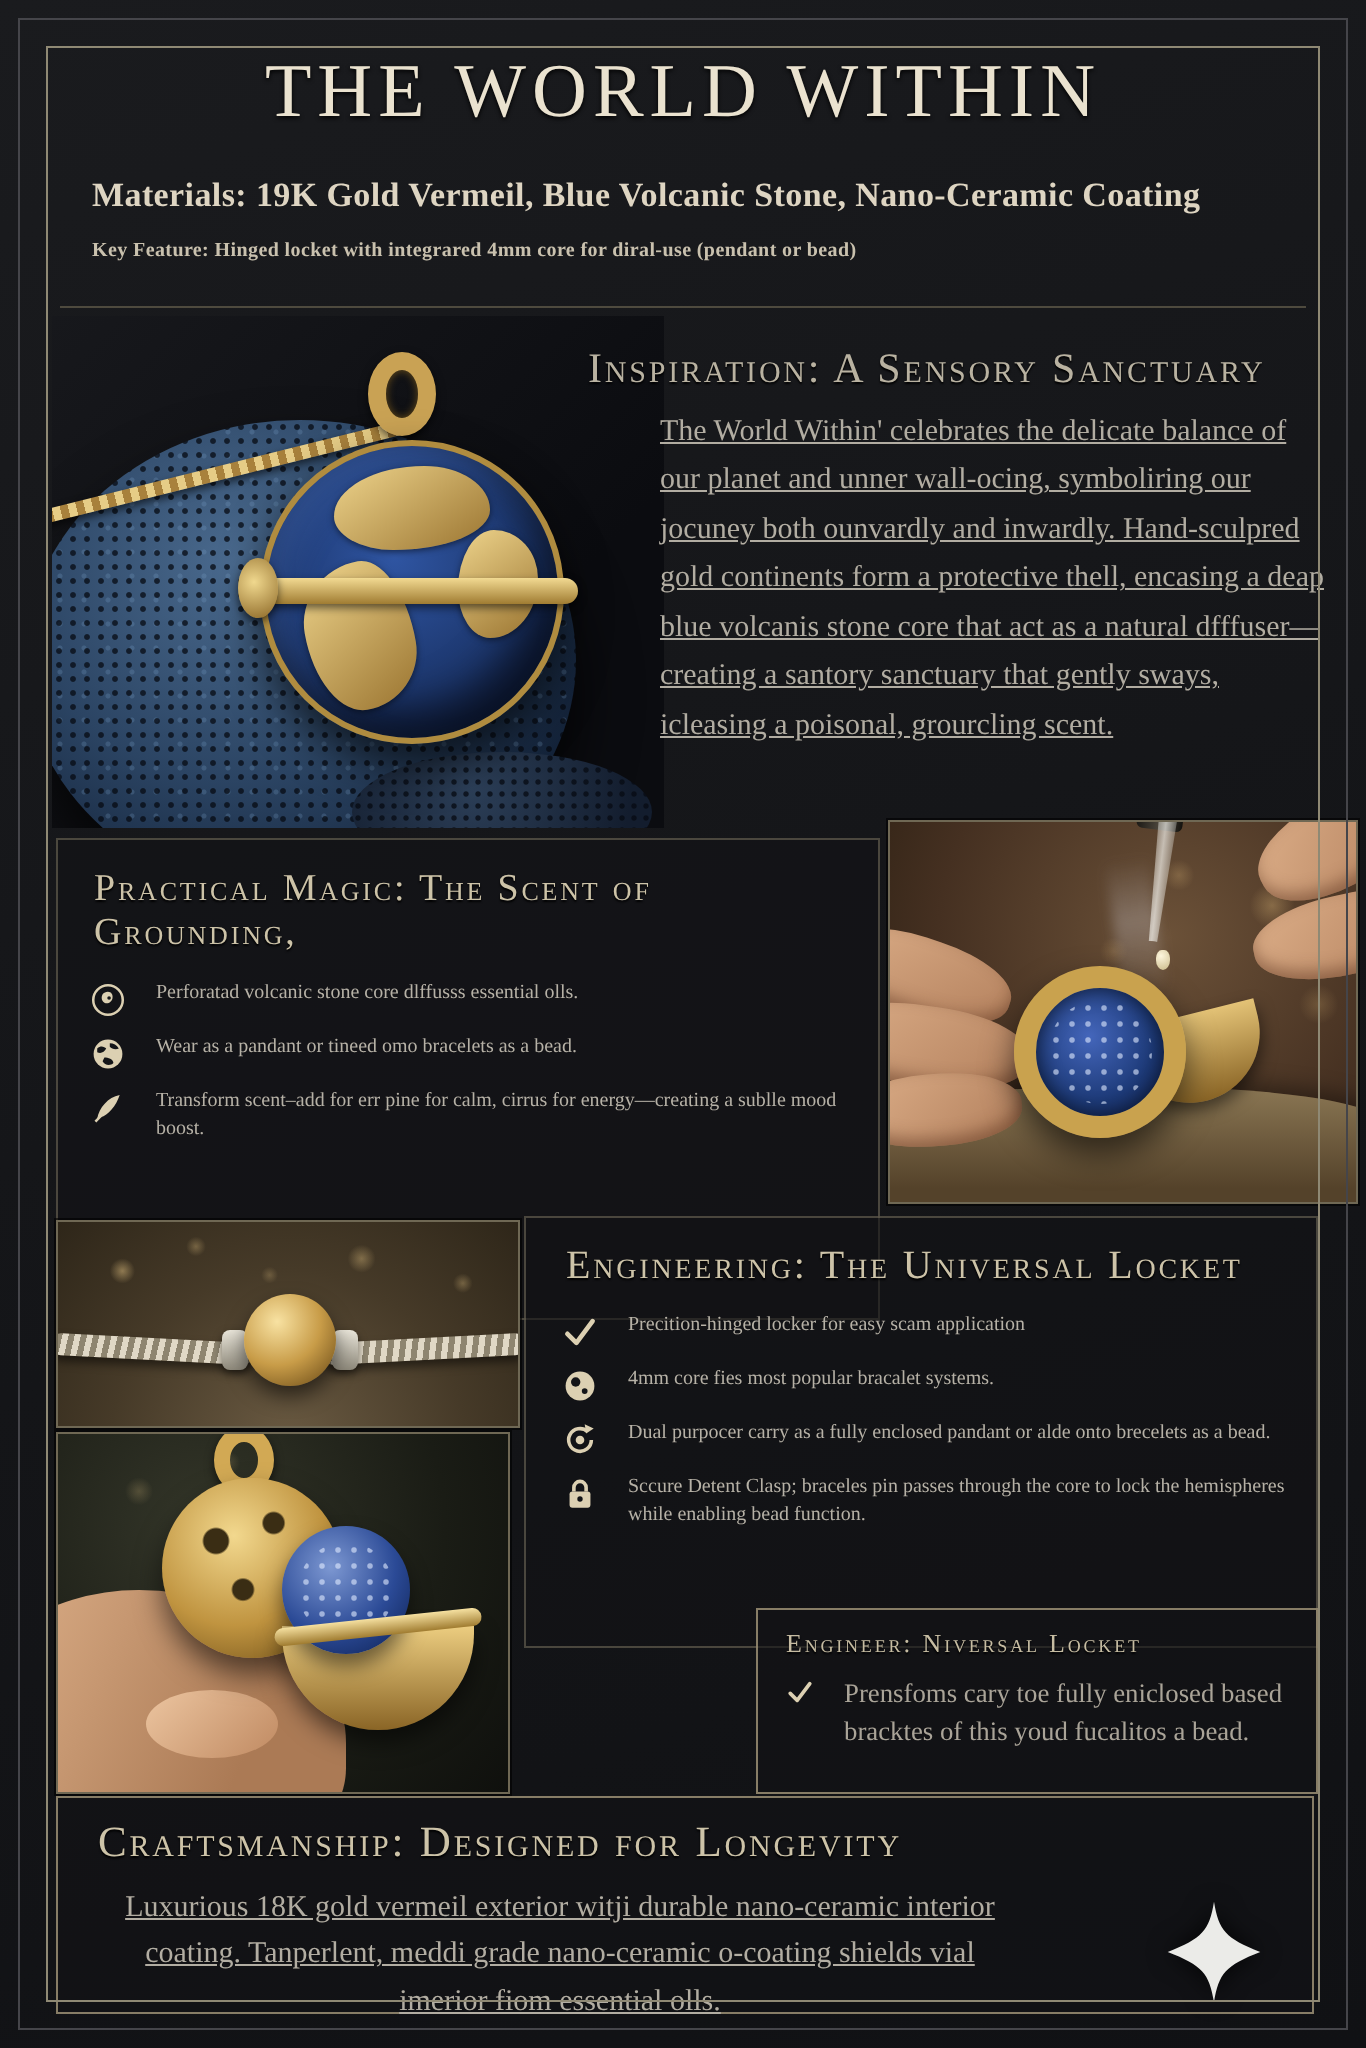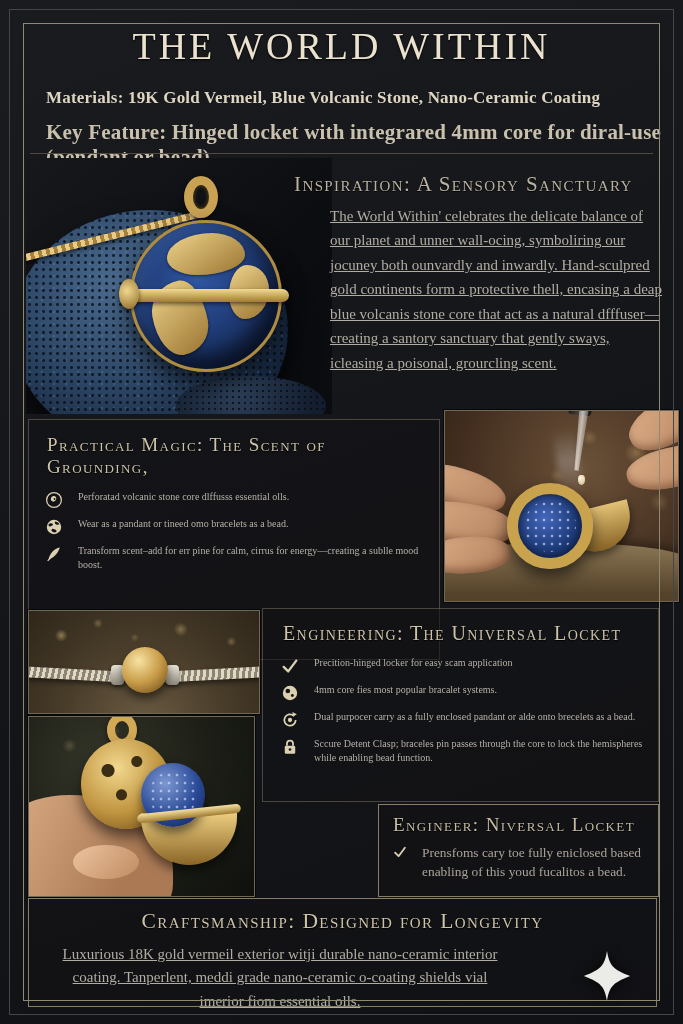--- a/index.html
+++ b/index.html
@@ -17,56 +17,56 @@
   
   .title {
     left:0; right:0; top:24px; text-align:center;
     font-size:38px; letter-spacing:3px; color:#eae2cf;
     text-shadow:0 1px 2px #000;
   }
   .materials {
     left:46px; top:88px; font-size:17px; font-weight:bold; color:#ded5c2; letter-spacing:.2px;
   }
   .keyfeature {
-    left:46px; top:120px; font-size:21px; font-weight:bold; color:#c9c1ae; letter-spacing:.2px;
+    left:46px; top:120px; font-size:10px; font-weight:bold; color:#c9c1ae; letter-spacing:.2px;
   }
   .hdr-divider { left:30px; right:30px; top:153px; height:1px; background:#4e4a3e; }
 
   
   .schead { font-variant:small-caps; letter-spacing:1.4px; color:#cdc3a8; text-shadow:0 1px 1px #000; }
   .body-text { color:#b2ada2;text-decoration:underline; }
 
   
   .insp-head { left:294px; top:172px; font-size:21px; color:#b9b2a1; }
   .insp-body { left:330px; top:204px; width:333px; font-size:15px; line-height:1.63; }
 
   
   .panel { background:rgba(18,19,21,.6); border:1px solid rgba(145,135,110,.45); }
   .panel-bright { border:1px solid rgba(175,162,130,.75); }
 
   .practical { left:28px; top:419px; width:412px; height:241px; padding:12px 14px 0 16px; }
   .practical .schead { font-size:19px; margin:2px 0 12px 2px; }
-  .engineering { left:262px; top:608px; width:397px; height:194px; padding:11px 14px 0 18px; }
+  .engineering { left:262px; top:608px; width:397px; height:216px; padding:11px 14px 0 18px; }
   .engineering .schead { font-size:20px; margin:2px 0 11px 2px; }
 
   .brow { display:flex; gap:11px; align-items:flex-start; margin-bottom:8px; }
   .brow .bi { flex:0 0 22px; color:#dcd0b2; margin-top:1px; }
   .brow .bi svg { width:18px; height:18px; display:block; }
   .brow .bt { font-size:10px; line-height:1.38; color:#b6b1a6; }
 
   
   .mini { left:378px; top:804px; width:281px; height:93px; padding:9px 12px 0 14px; }
-  .mini .schead { font-size:19px; color:#c6bca2; margin-bottom:8px; }
+  .mini .schead { font-size:13px; color:#c6bca2; margin-bottom:8px; }
   .mini .bt { font-size:13.4px; line-height:1.4; color:#aaa498; }
   .mini .bi { flex:0 0 18px; }
   .mini .bi svg { width:14px; height:14px; }
 
   
   .craft { left:28px; top:898px; width:629px; height:109px; padding:10px 20px 0 20px; }
-  .craft .schead { font-size:21.5px; margin-bottom:9px;text-align:center; }
+  .craft .schead { font-size:21.5px; margin-bottom:9px; }
   .craft .body-text { width:462px; font-size:15px; line-height:1.55;text-align:center; }
   .sparkle { right:22px; top:50px; width:54px; height:54px; filter:drop-shadow(0 0 6px rgba(0,0,0,.8)); }
 
   
   .photo { overflow:hidden; }
   .photo-framed { border:1px solid #6f6854; box-shadow:0 0 0 1px rgba(0,0,0,.6); }
 
   
   .hero { left:26px; top:158px; width:306px; height:256px;
     background:linear-gradient(135deg,#17181c,#0b0c10 70%); }
@@ -347,21 +347,21 @@
   </div>
 
   <div class="abs panel panel-bright mini">
     <div class="schead">Engineer: Niversal Locket</div>
     <div class="brow">
       <span class="bi">
         <svg viewBox="0 0 20 20">
             <path d="M3 11 8 16 17 4" fill="none" stroke="currentColor" stroke-width="2.6" stroke-linecap="round" stroke-linejoin="round"></path>
           </svg>
       </span>
-      <span class="bt">Prensfoms cary toe fully eniclosed based enabling of this youd fucalitos a bead.</span>
+      <span class="bt">Prensfoms cary toe fully eniclosed based bracktes of this youd fucalitos a bead.</span>
     </div>
   </div>
 
   <div class="abs panel panel-bright craft">
     <div class="schead">Craftsmanship: Designed for Longevity</div>
     <div class="body-text">Luxurious 18K gold vermeil exterior witji durable nano-ceramic interior coating. Tanperlent, meddi grade nano-ceramic o-coating shields vial imerior fiom essential olls.</div>
     <span class="abs sparkle">
       <svg viewBox="0 0 56 56" width="54" height="54">
           <path d="M28 2C30.5 17 34 21 52 28 34 35 30.5 39 28 54 25.5 39 22 35 4 28 22 21 25.5 17 28 2Z" fill="#ebebe8"></path>
         </svg>

